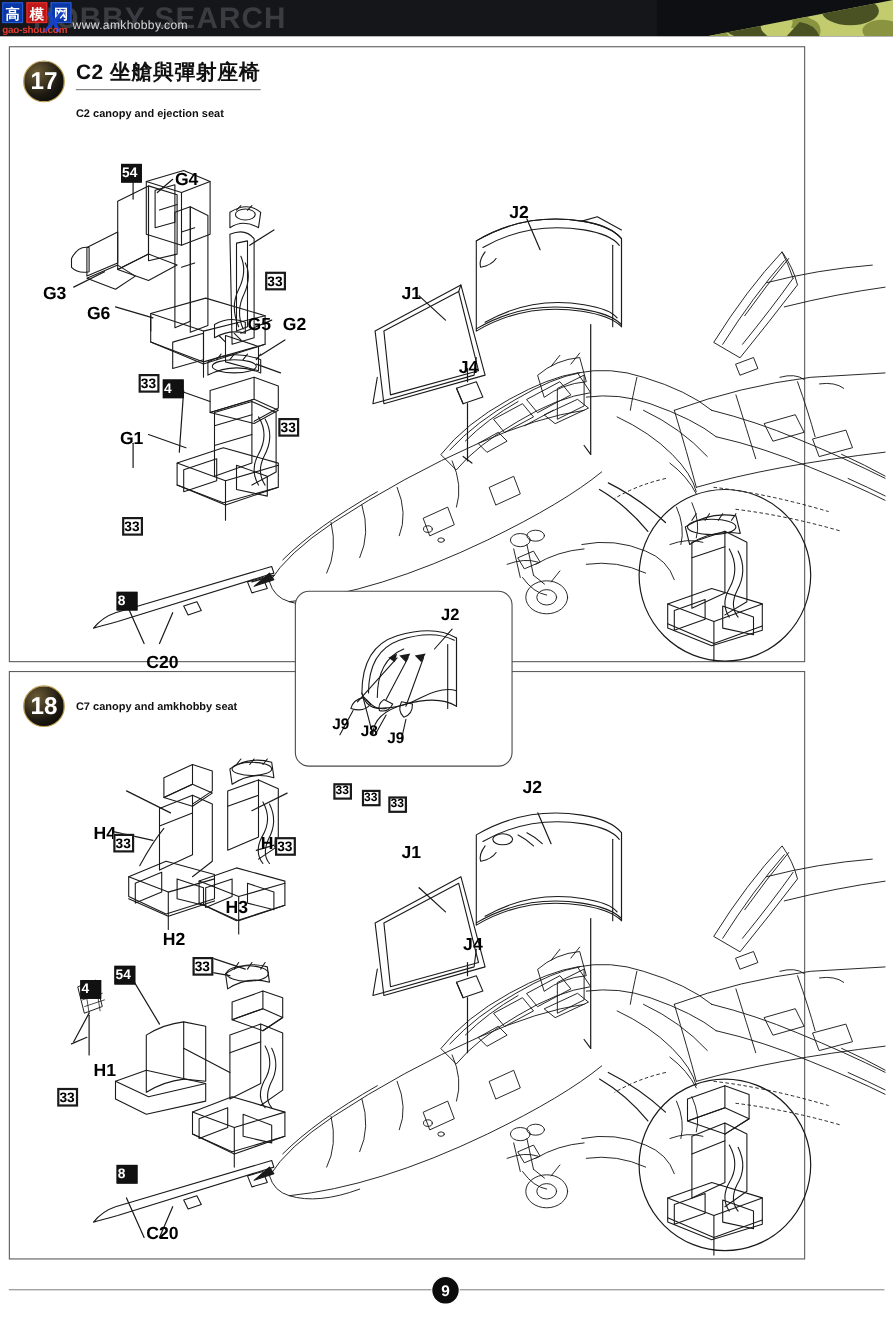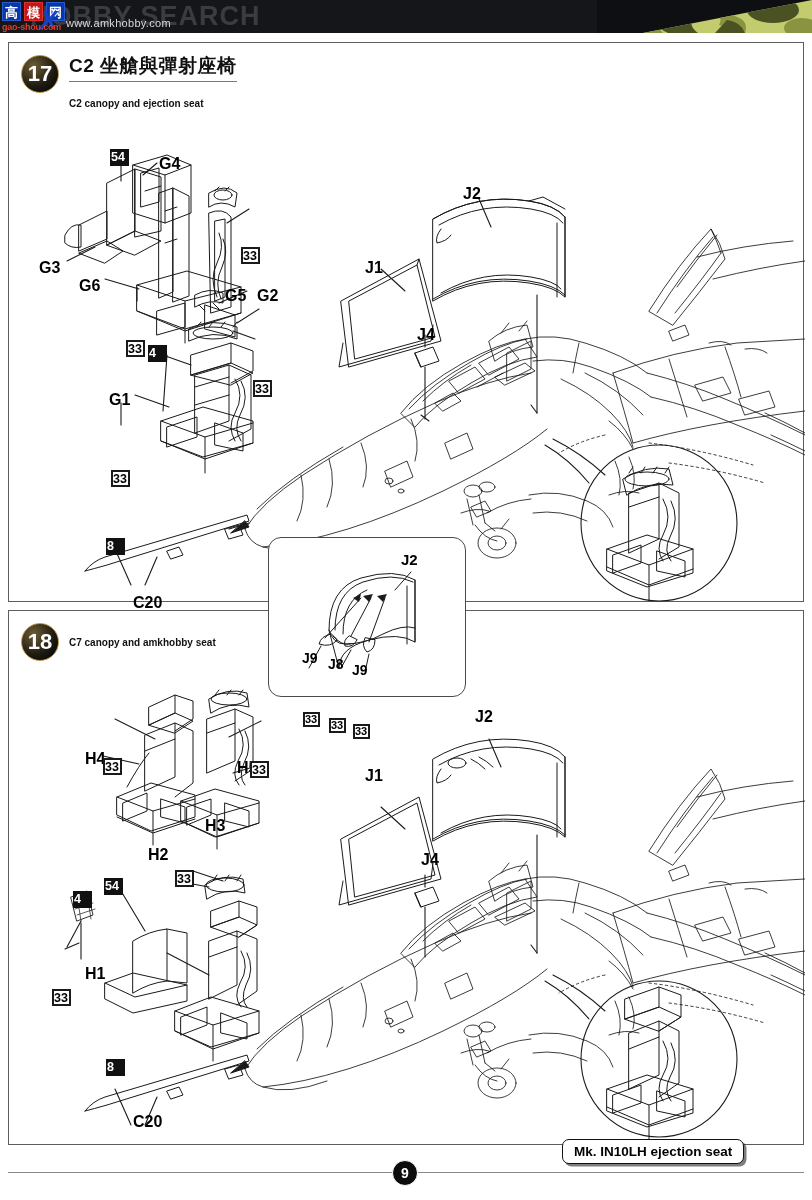--- a/index.html
+++ b/index.html
@@ -60,21 +60,21 @@
     position:absolute; inset:0;
     background:#0e0f12;
   }
   .camo-clip {
     position:absolute; right:0; top:0; width:215px; height:33px;
     clip-path:polygon(46px 33px, 100% 0, 100% 100%, 46px 100%);
   }
 
   
   .panel {
-    position:absolute; left:8px; width:796px;
+    position:absolute; left:8px; width:724px;
     border:1.6px solid #5d5d5d; background:#fff;
   }
   #panel-17 { top:42px; height:560px; }
   #panel-18 { top:610px; height:535px; }
 
   
   .step-head { position:absolute; left:12px; top:10px; }
   .step-num {
     position:absolute; left:0; top:2px;
     width:38px; height:38px; border-radius:50%;
@@ -737,17 +737,16 @@
   <div class="lbl" style="left:412px;top:240px;">J4</div>
 
   <div class="badge light" style="left:94px;top:103px;">33</div>
   <div class="badge light" style="left:241px;top:106px;">33</div>
   <div class="badge light" style="left:166px;top:215px;">33</div>
   <div class="badge dark" style="left:95px;top:267px;">54</div>
   <div class="badge dark" style="left:64px;top:280px;">4</div>
   <div class="badge light" style="left:43px;top:334px;">33</div>
   <div class="badge dark" style="left:97px;top:448px;">8</div>
 
-  <div class="callout" style="left:553px;top:528px;">Mk. IN10LH ejection seat</div>
 </div>
 
 <div class="footer-rule"></div>
 <div class="page-circle">9</div>
 
 </body></html>

